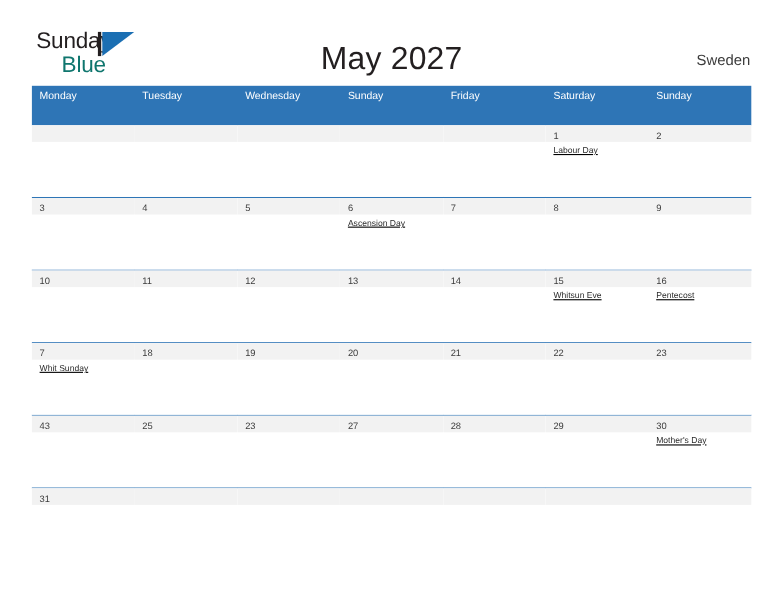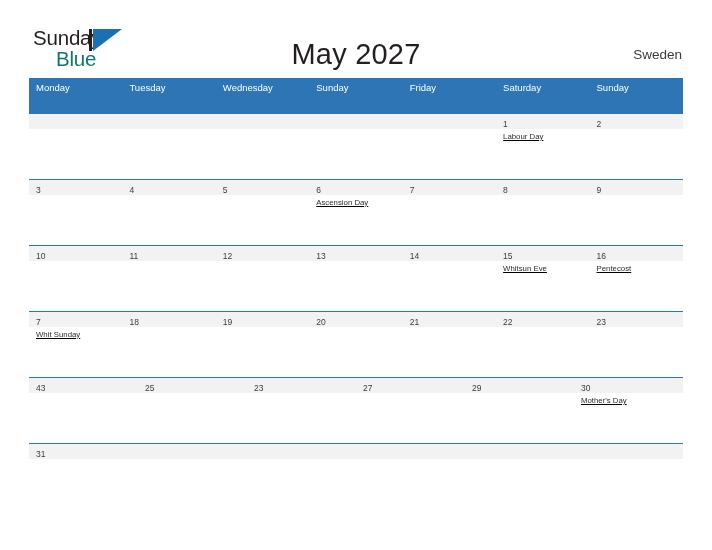--- a/index.html
+++ b/index.html
@@ -348,20 +348,24 @@
             </div>
             <div class="day">
               <div class="daynum-strip"><span class="daynum">23</span></div>
               <div class="events"></div>
             </div>
             <div class="day">
               <div class="daynum-strip"><span class="daynum">27</span></div>
               <div class="events"></div>
             </div>
             <div class="day">
+              <div class="daynum-strip"><span class="daynum">28</span></div>
+              <div class="events"></div>
+            </div>
+            <div class="day">
               <div class="daynum-strip"><span class="daynum">29</span></div>
               <div class="events"></div>
             </div>
             <div class="day">
               <div class="daynum-strip"><span class="daynum">30</span></div>
               <div class="events">
                 <div class="event">Mother's Day</div>
               </div>
             </div>
           </div>

